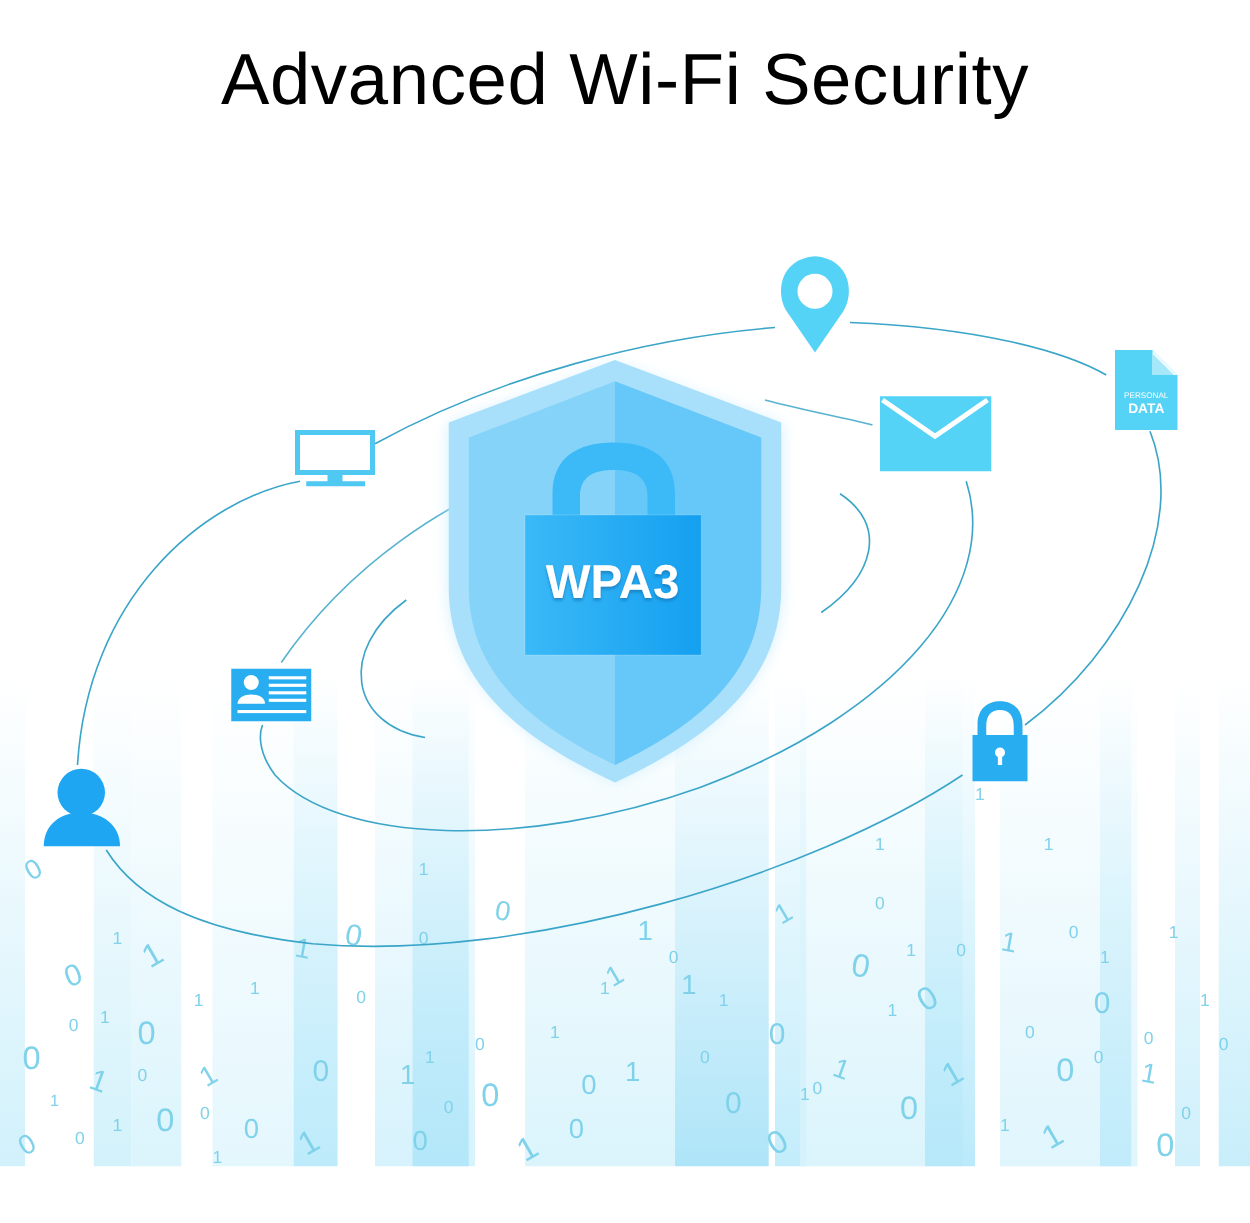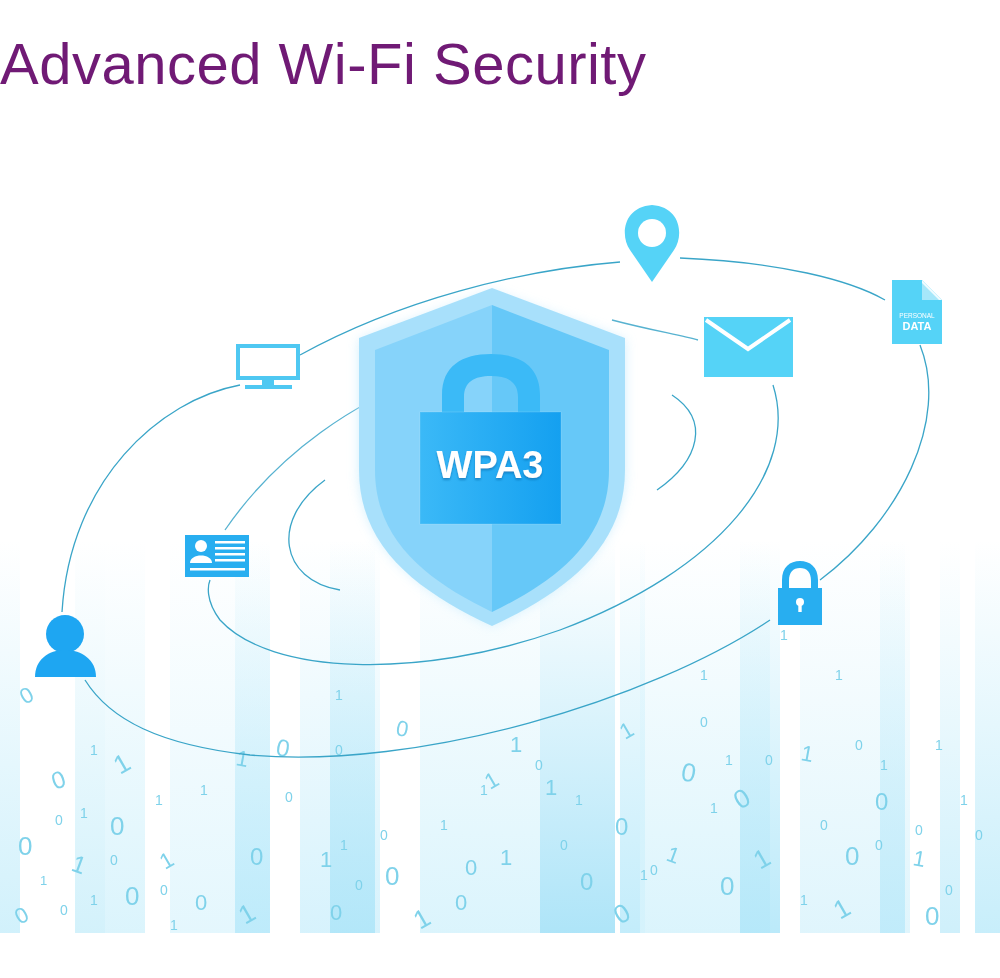--- a/index.html
+++ b/index.html
@@ -1,19 +1,19 @@
 <!DOCTYPE html>
 <html><head>
 <meta charset="utf-8">
 <style>
   html, body { margin: 0; padding: 0; background: #ffffff; }
   .page { position: relative; width: 1000px; height: 978px; overflow: hidden; background: #ffffff; }
   .title {
-    position: absolute; left: 0; top: 30px; width: 1000px; text-align: left;
-    font-family: "Liberation Sans", sans-serif; font-size: 58px; color: #701a75;
+    position: absolute; left: 0; top: 30px; width: 1000px; text-align: center;
+    font-family: "Liberation Sans", sans-serif; font-size: 58px; color: #000000;
     letter-spacing: 0.5px; margin: 0; font-weight: normal;
   }
   .bg-band { position: absolute; left: 0; top: 540px; width: 1000px; height: 393px; }
   .stripe { position: absolute; top: 0; height: 100%; }
   svg { position: absolute; left: 0; top: 0; }
   .digit { font-family: "Liberation Sans", sans-serif; fill: #7fd2ea; }
   .wpa { font-family: "Liberation Sans", sans-serif; font-weight: bold; }
   .pd { font-family: "Liberation Sans", sans-serif; }
 </style>
 </head>

